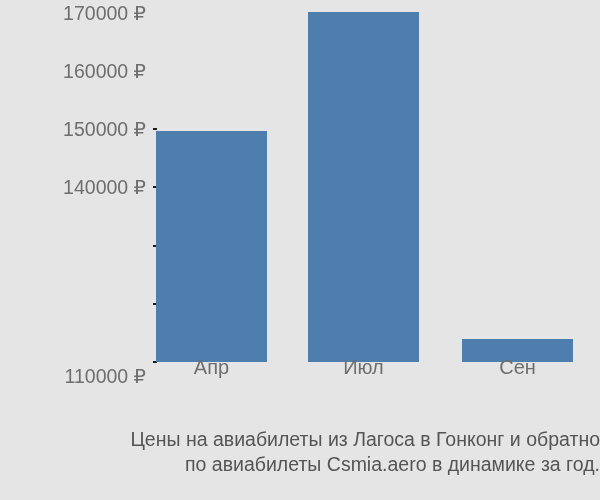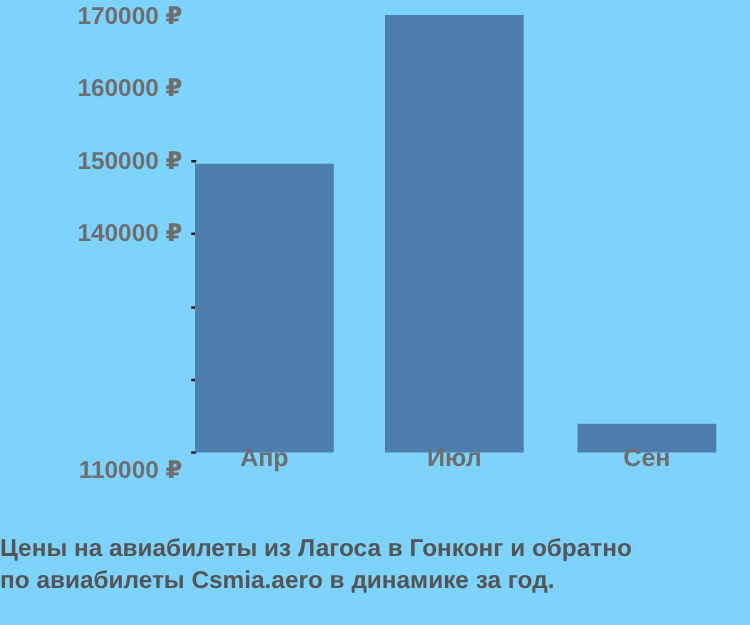--- a/index.html
+++ b/index.html
@@ -11,22 +11,21 @@
     width: 600px;
     height: 500px;
     overflow: hidden;
     font-family: "Liberation Sans", "DejaVu Sans", sans-serif;
   }
 
   #chart-root {
     position: relative;
     width: 600px;
     height: 500px;
-    background: #7dd3fc;
-    font-weight: bold;
+    background: #e5e5e5;
   }
 
   
   #plot-area {
     position: absolute;
     left: 156px;
     top: 12px;
     width: 417px;
     height: 350px;
   }
@@ -75,21 +74,21 @@
     text-align: center;
     white-space: nowrap;
   }
 
   
   #caption {
     position: absolute;
     left: 0;
     top: 427px;
     width: 600px;
-    text-align: left;
+    text-align: right;
     color: #555555;
     font-size: 19.5px;
     line-height: 25px;
     white-space: nowrap;
   }
   #caption .caption-line {
     display: block;
   }
 </style>
 </head>

